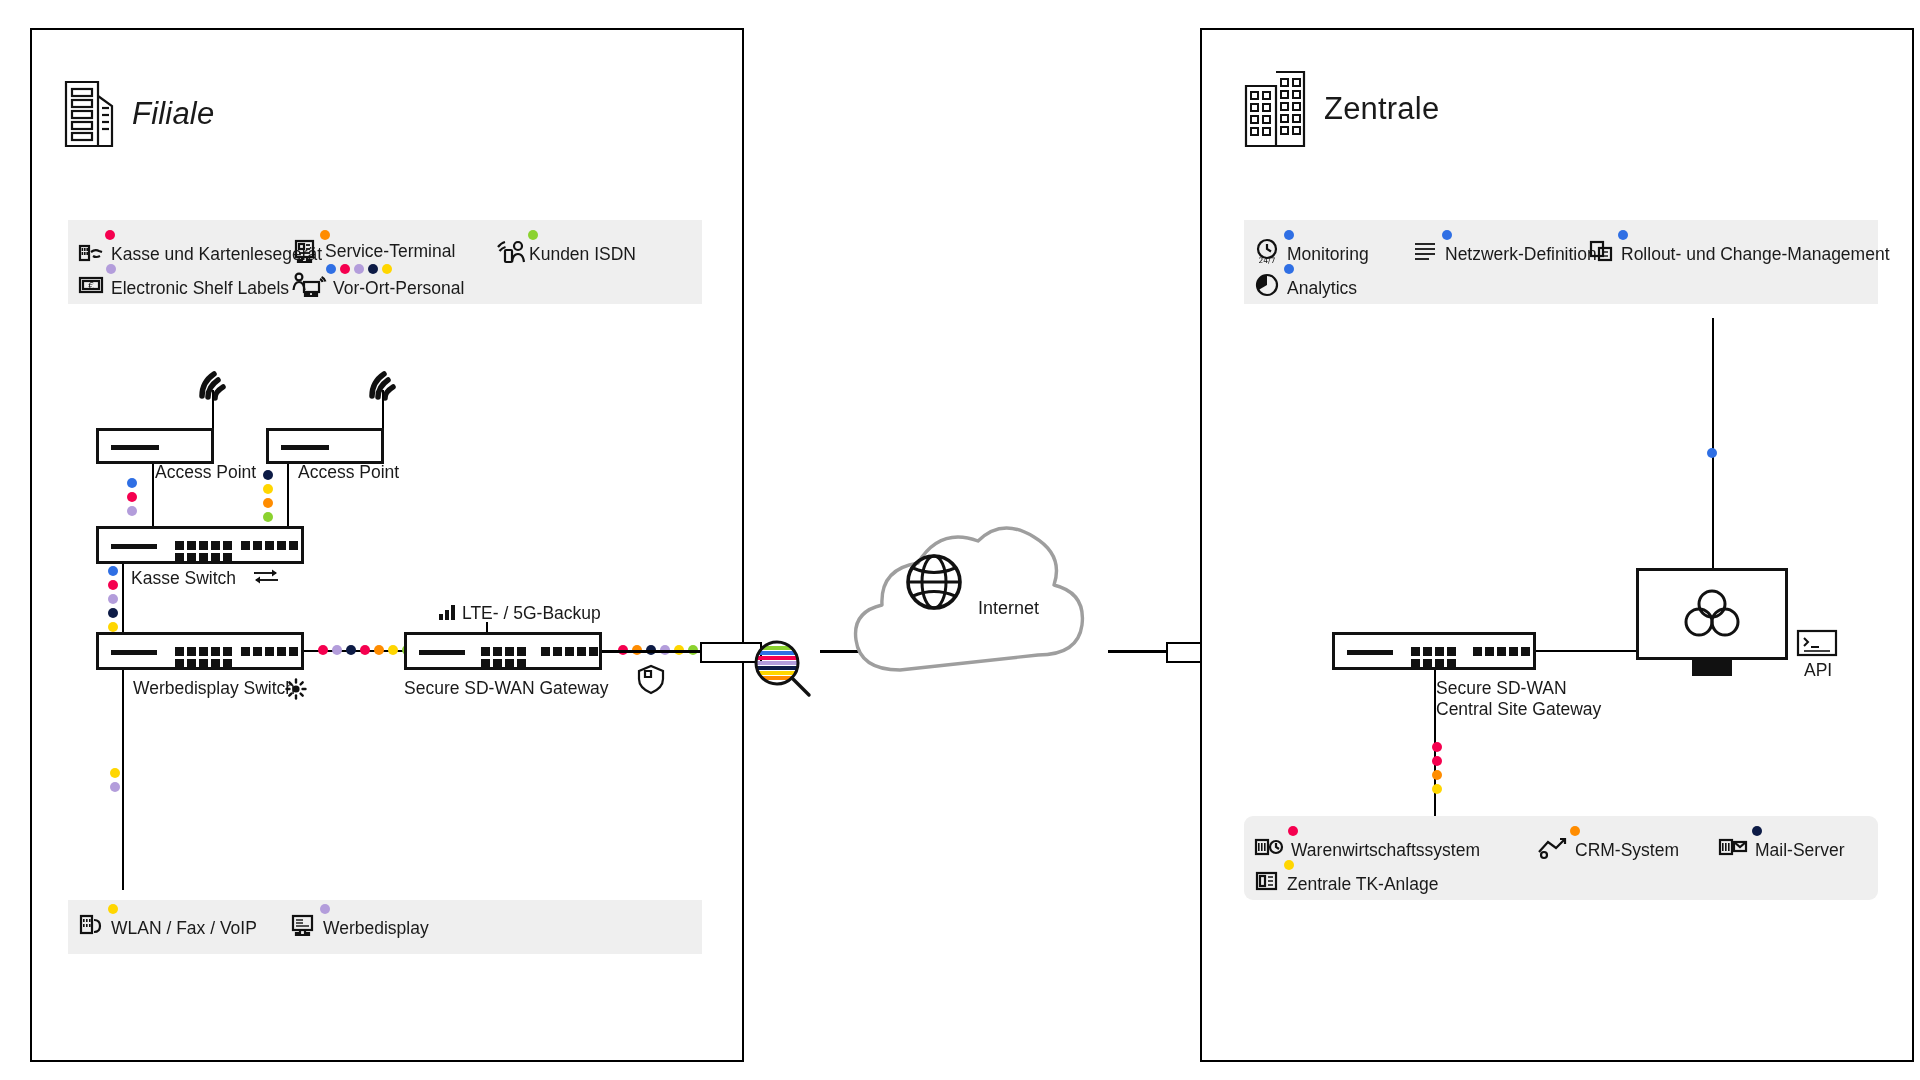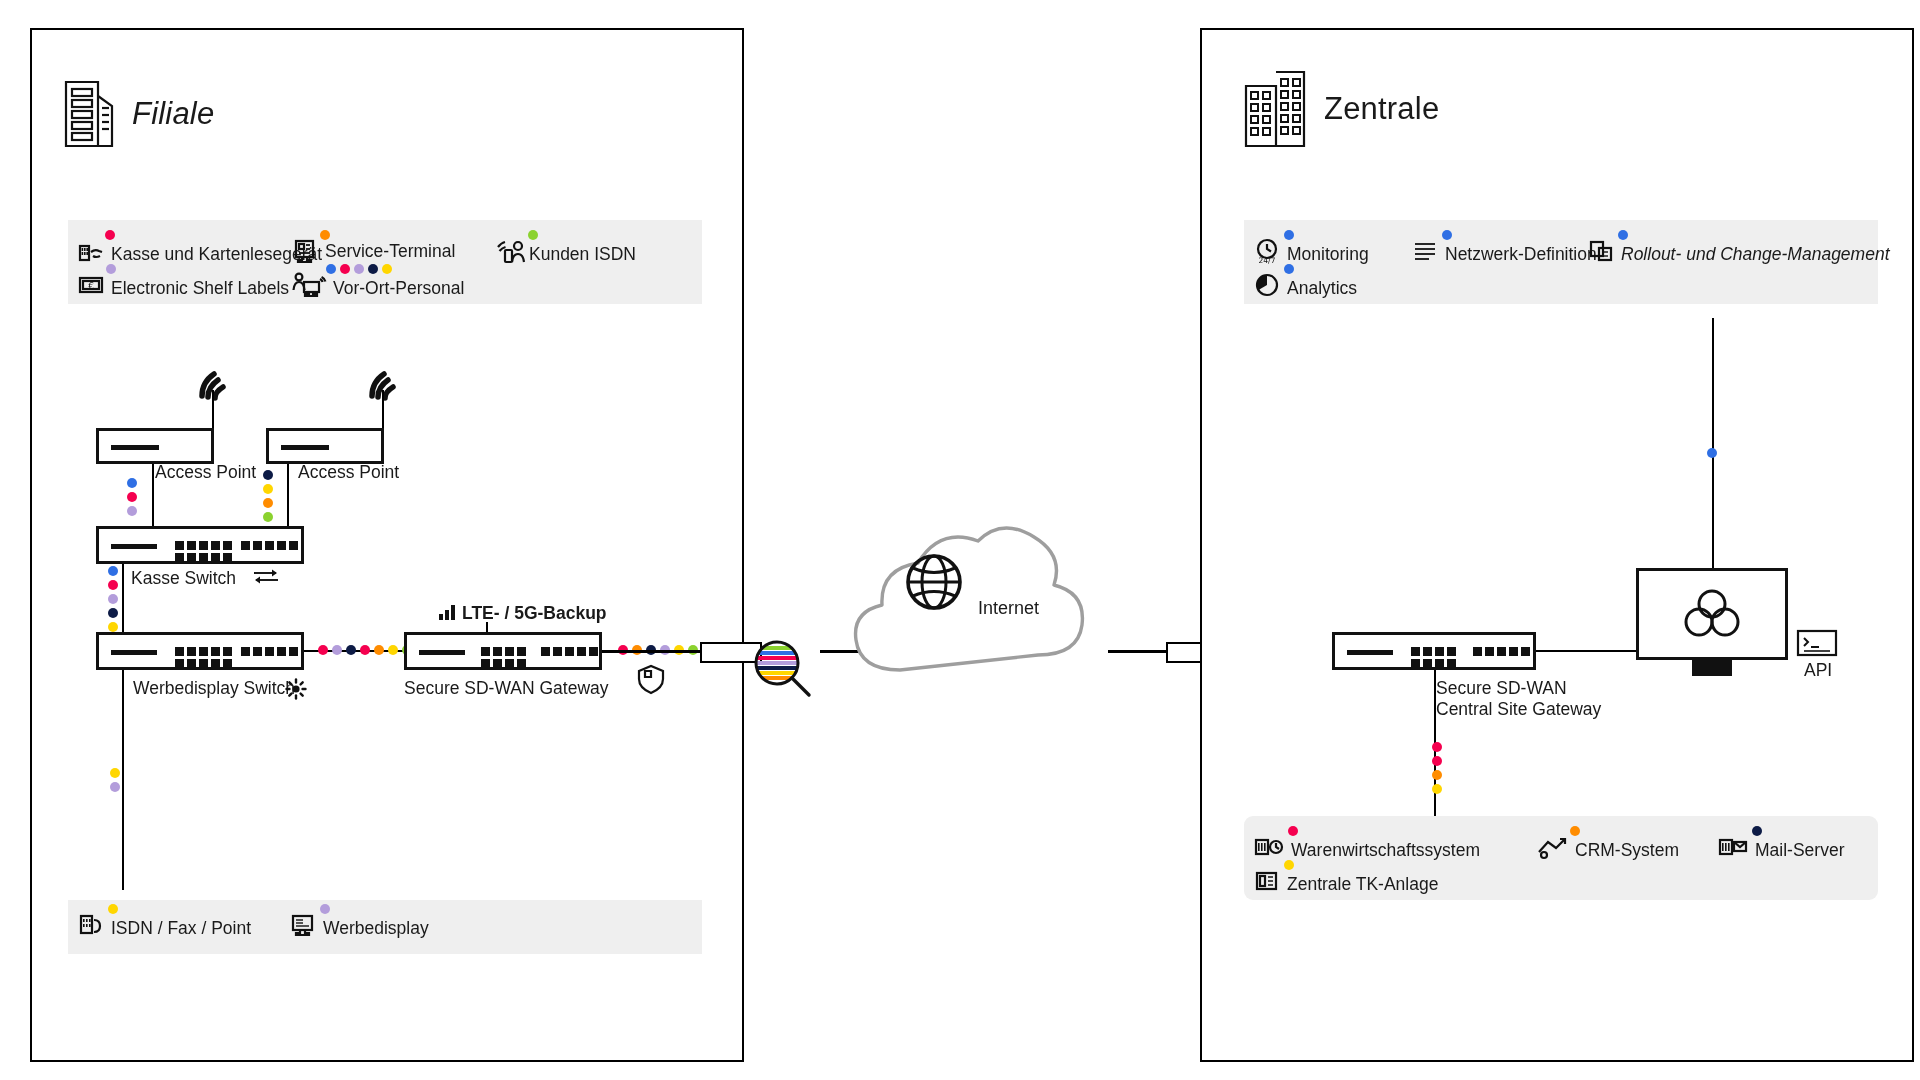--- a/index.html
+++ b/index.html
@@ -317,21 +317,21 @@
 
   <div class="abs" style="left:438px;top:603px;">
     <svg width="20" height="18" viewBox="0 0 20 18">
       <g fill="#111">
           <rect x="1" y="11" width="4" height="6"></rect>
           <rect x="7" y="7" width="4" height="10"></rect>
           <rect x="13" y="2" width="4" height="15"></rect>
         </g>
     </svg>
   </div>
-  <div class="dev-label" style="left:462px;top:603px;font-weight:bold;">LTE- / 5G-Backup</div>
+  <div class="dev-label" style="left:462px;top:603px;">LTE- / 5G-Backup</div>
   <div class="vline" style="left:486px;top:622px;height:12px;"></div>
 
   <div class="swbox" style="left:404px;top:632px;width:198px;height:38px;">
     <div class="sw-bar" style="left:12px;top:15px;width:46px;"></div>
     <div class="portgrid" style="left:74px;top:12px;grid-template-columns:repeat(4,9px);grid-template-rows:repeat(2,9px);">
       <i class="port"></i>
         <i class="port"></i>
         <i class="port"></i>
         <i class="port"></i>
       <i class="port"></i>
@@ -489,21 +489,21 @@
             <line x1="3" y1="21" x2="17" y2="21"></line>
           </g>
         </svg>
       </span>
       <span class="lbl">Netzwerk-Definition</span>
     </div>
     <div class="dotrow" style="left:198px;top:10px;">
       <i class="dot" style="background:#2f6fe4"></i>
     </div>
 
-    <div class="legend-item" style="left:344px;top:18px;font-style:italic;">
+    <div class="legend-item" style="left:344px;top:18px;">
       <span class="ico">
         <svg width="26" height="26" viewBox="0 0 26 26">
           <rect class="nofill" x="3" y="4" width="12" height="14" stroke-width="1.8"></rect>
           <rect class="nofill" x="11" y="10" width="12" height="12" stroke-width="1.8"></rect>
           <g stroke="#111" stroke-width="1.4">
               <line x1="14" y1="14" x2="20" y2="14"></line>
               <line x1="14" y1="18" x2="20" y2="18"></line>
             </g>
         </svg>
       </span>
@@ -675,21 +675,21 @@
               <rect x="5" y="7" width="1.6" height="3"></rect>
               <rect x="8" y="7" width="1.6" height="3"></rect>
               <rect x="11" y="7" width="1.6" height="3"></rect>
             <rect x="5" y="12" width="1.6" height="3"></rect>
               <rect x="8" y="12" width="1.6" height="3"></rect>
               <rect x="11" y="12" width="1.6" height="3"></rect>
             </g>
           <path class="nofill" d="M16 8 q6 0 6 6 q0 6 -6 6" stroke-width="1.6"></path>
         </svg>
       </span>
-      <span class="lbl">ISDN / Fax / Point</span>
+      <span class="lbl">WLAN / Fax / VoIP</span>
     </div>
     <div class="dotrow" style="left:40px;top:4px;">
       <i class="dot" style="background:#ffd600"></i>
     </div>
 
     <div class="legend-item" style="left:222px;top:12px;">
       <span class="ico">
         <svg width="26" height="26" viewBox="0 0 26 26">
           <rect class="nofill" x="3" y="4" width="19" height="14" stroke-width="1.8"></rect>
           <g stroke="#111" stroke-width="1.4">

